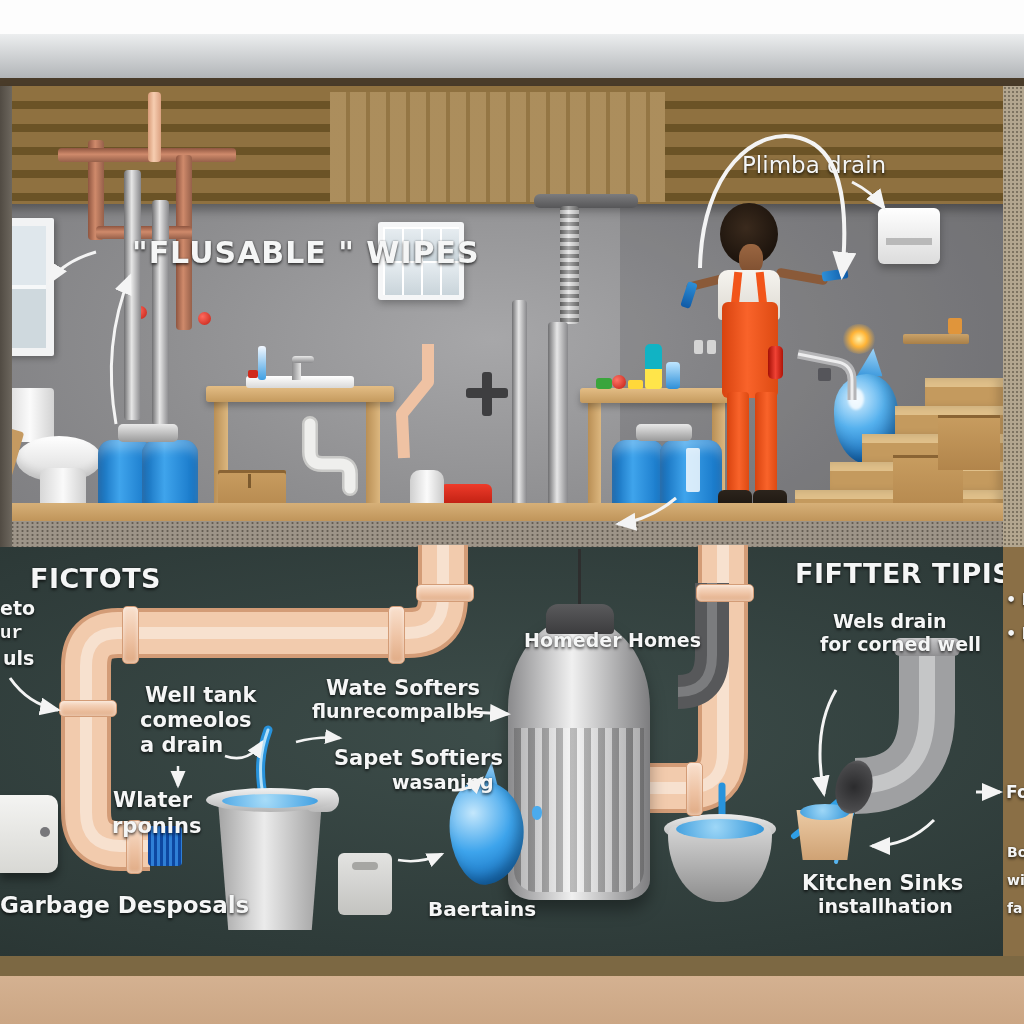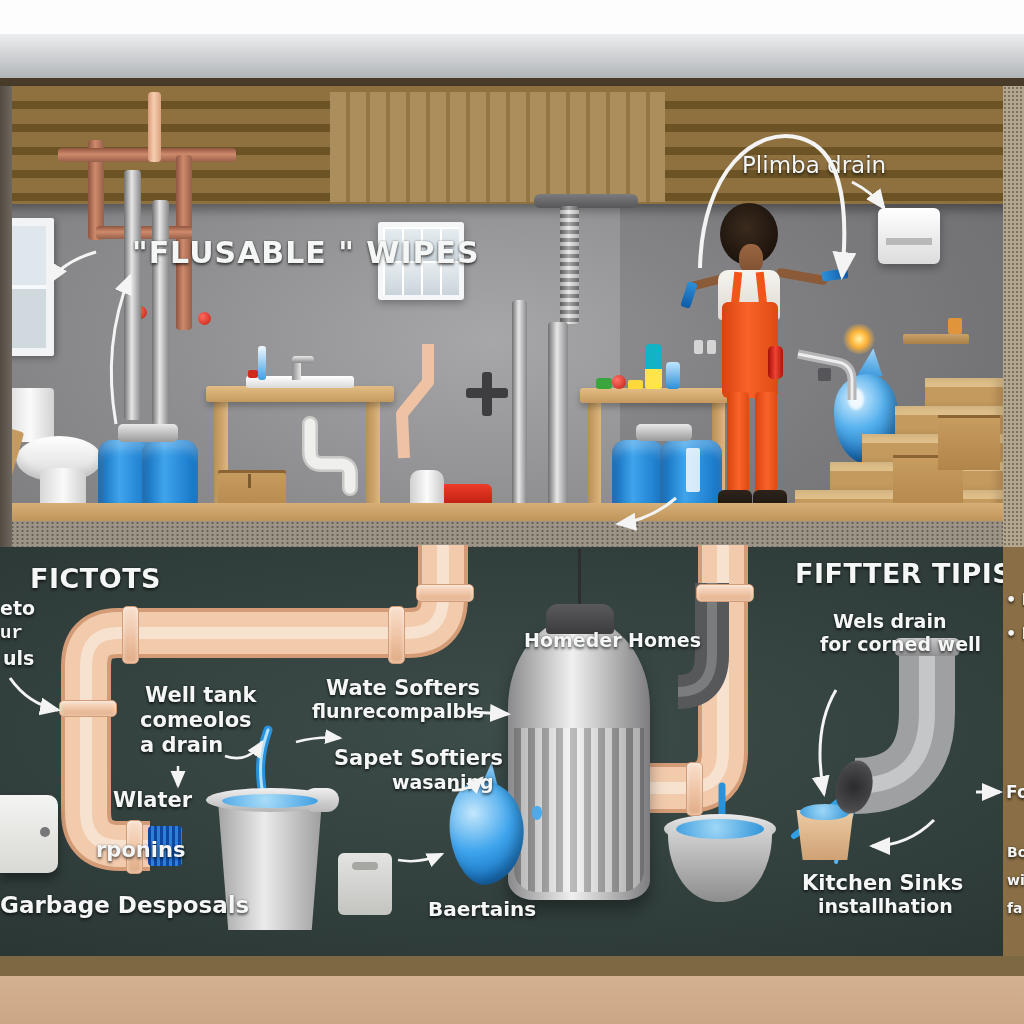--- a/index.html
+++ b/index.html
@@ -221,21 +221,21 @@
   <div class="lbl sml" style="left:0;top:622px;font-family:Liberation Mono, monospace;">ur</div>
   <div class="lbl sml" style="left:3px;top:647px;">uls</div>
   <div class="lbl mid" style="left:145px;top:683px;">Well tank</div>
   <div class="lbl mid" style="left:140px;top:708px;">comeolos</div>
   <div class="lbl mid" style="left:140px;top:733px;">a drain</div>
   <div class="lbl mid" style="left:326px;top:676px;">Wate Softers</div>
   <div class="lbl sml" style="left:312px;top:700px;">flunrecompalbls</div>
   <div class="lbl mid" style="left:334px;top:746px;">Sapet Softiers</div>
   <div class="lbl sml" style="left:392px;top:771px;">wasaning</div>
   <div class="lbl mid" style="left:113px;top:788px;">Wlater</div>
-  <div class="lbl mid" style="left:96px;top:814px;margin-top:24px;">rponins</div>
+  <div class="lbl mid" style="left:112px;top:814px;">rponins</div>
   <div class="lbl mid" style="left:0;top:892px;font-size:23px;">Garbage Desposals</div>
   <div class="lbl sml" style="left:428px;top:897px;font-size:20px;">Baertains</div>
   <div class="lbl mid" style="left:802px;top:871px;">Kitchen Sinks</div>
   <div class="lbl sml" style="left:818px;top:895px;">installhation</div>
 
   <div class="lbl" style="left:132px;top:235px;font-size:30px;letter-spacing:1px;">"FLUSABLE " WIPES</div>
   <div class="lbl" style="left:742px;top:152px;font-size:23px;font-weight:normal;">Plimba drain</div>
 
   <svg width="1024" height="1024" viewBox="0 0 1024 1024" style="z-index:6;">
     <defs>

